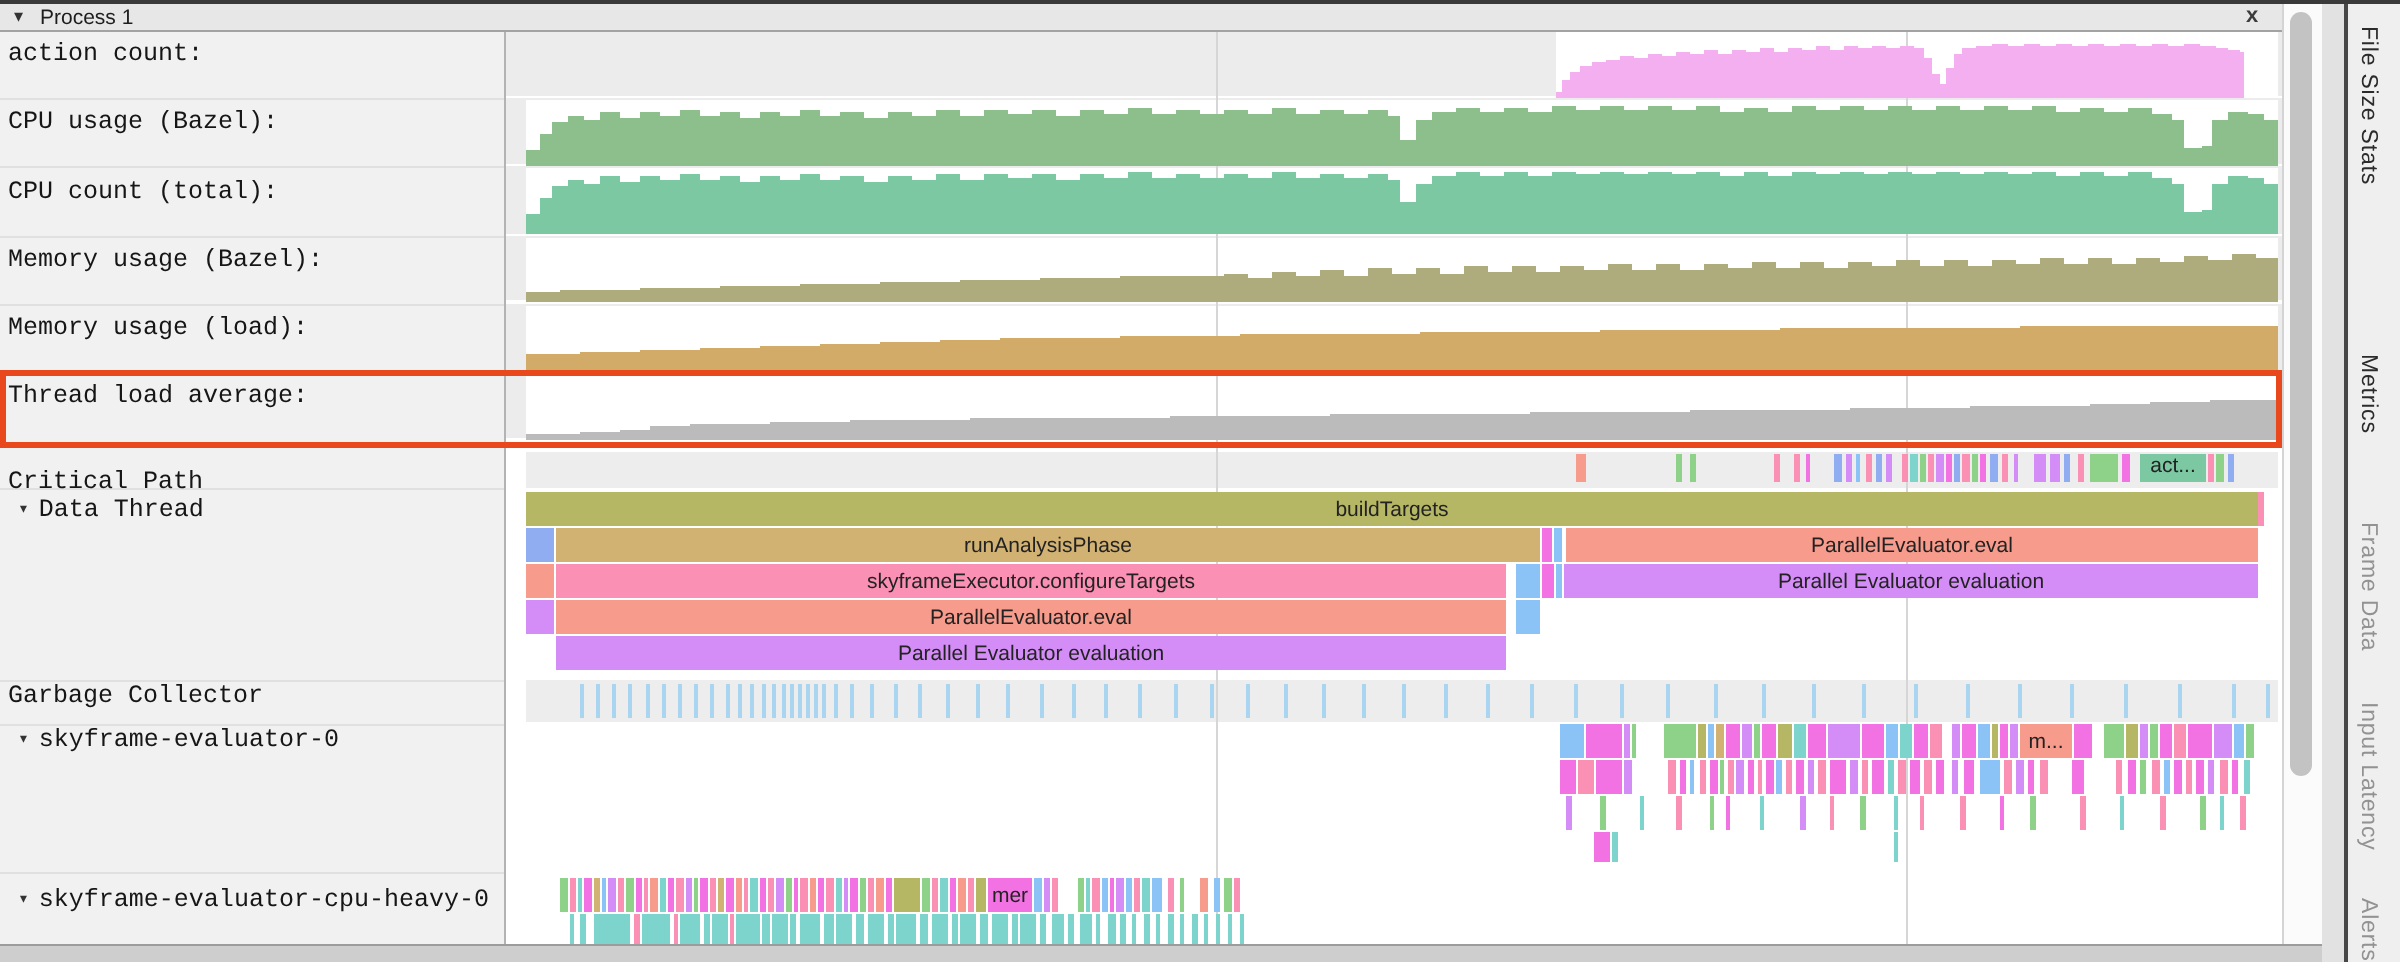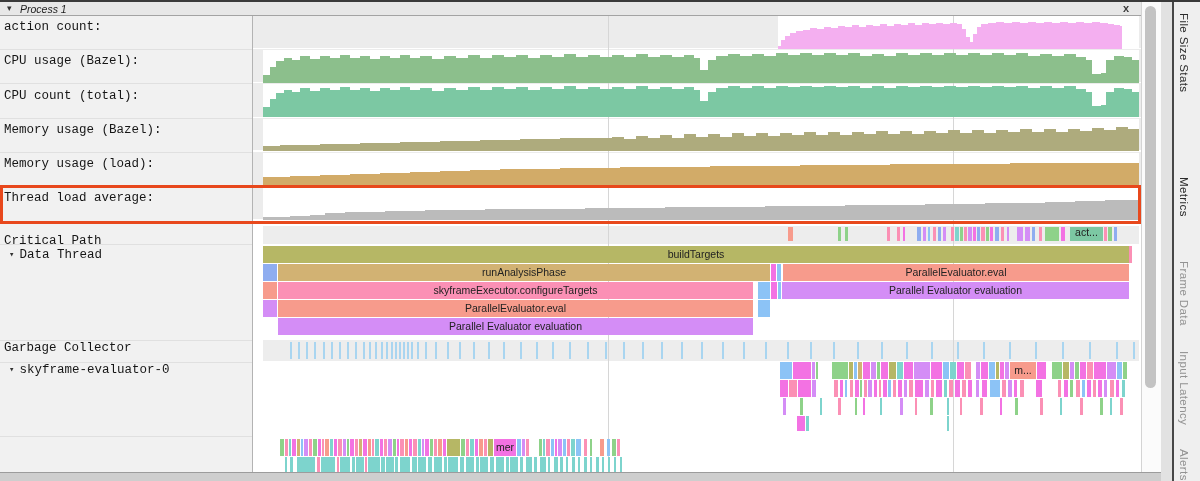--- a/index.html
+++ b/index.html
@@ -1,20 +1,20 @@
 <!DOCTYPE html>
 <html><head>
 <meta charset="utf-8">
 <style>
   html,body{margin:0;padding:0;background:#fff;}
   .app{position:relative;width:1200px;height:481px;background:#ffffff;font-family:"Liberation Sans",sans-serif;overflow:hidden;}
   .top-border{position:absolute;left:0;top:0;width:1200px;height:2px;background:#3a3a3a;z-index:40;}
   .proc-header{position:absolute;left:0;top:2px;width:1141px;height:13px;background:#e7e7e7;border-bottom:1px solid #a3a3a3;z-index:5;}
   .proc-arrow{position:absolute;left:7px;top:0;font-size:9px;color:#333;line-height:13px;}
-  .proc-title{position:absolute;left:20px;top:0;font-size:10.5px;color:#1d1d1d;line-height:14px;font-style:italic;}
+  .proc-title{position:absolute;left:20px;top:0;font-size:10.5px;color:#1d1d1d;line-height:14px;}
   .proc-close{position:absolute;left:1123px;top:0;font-size:11px;font-weight:bold;color:#3c3c3c;line-height:13px;cursor:pointer;}
   .label-col{position:absolute;left:0;top:16px;width:252px;height:456px;background:#f1f1f1;border-right:1px solid #b3b3b3;z-index:4;}
   .rowline{position:absolute;left:0;width:252px;height:1px;background:#e0e0e0;}
   .lbl{position:absolute;left:4px;font-size:12.5px;color:#161616;white-space:nowrap;z-index:6;font-family:Liberation Mono, monospace;}
   .lbl .arr{font-size:9px;color:#333;margin-right:5px;vertical-align:1px;}
   .lbl.indent{left:9px;}
   svg.tracks{position:absolute;left:0;top:0;z-index:3;}
   svg.tracks text{font-family:"Liberation Sans",sans-serif;font-size:10.5px;fill:#222;}
   .hl-box{position:absolute;left:0;top:185px;width:1135px;height:33px;border:3px solid #e8481c;z-index:20;pointer-events:none;}
   .vscroll{position:absolute;left:1141px;top:2px;width:19px;height:470px;background:#fbfbfb;border-left:1px solid #d4d4d4;border-right:1px solid #d4d4d4;z-index:6;}
@@ -54,20 +54,21 @@
   <div class="lbl" style="top:20px">action count:</div>
   <div class="lbl" style="top:54px">CPU usage (Bazel):</div>
   <div class="lbl" style="top:89px">CPU count (total):</div>
   <div class="lbl" style="top:123px">Memory usage (Bazel):</div>
   <div class="lbl" style="top:157px">Memory usage (load):</div>
   <div class="lbl" style="top:191px">Thread load average:</div>
   <div class="lbl" style="top:234px">Critical Path</div>
   <div class="lbl indent" style="top:248px"><span class="arr">▾</span><span>Data Thread</span></div>
   <div class="lbl" style="top:341px">Garbage Collector</div>
   <div class="lbl indent" style="top:363px"><span class="arr">▾</span><span>skyframe-evaluator-0</span></div>
+  <div class="lbl indent" style="top:443px"><span class="arr">▾</span><span>skyframe-evaluator-cpu-heavy-0</span></div>
 
   <svg class="tracks" id="tracksvg" width="1141" height="481">
       <rect x="253" y="15" width="888" height="33" fill="#ececec"></rect>
       <rect x="778" y="16" width="361" height="33" fill="#ffffff"></rect>
       <rect x="253" y="49" width="888" height="33" fill="#ececec"></rect>
       <rect x="263" y="50" width="876" height="33" fill="#ffffff"></rect>
       <rect x="253" y="83" width="888" height="34" fill="#ececec"></rect>
       <rect x="263" y="84" width="876" height="33" fill="#ffffff"></rect>
       <rect x="253" y="118" width="888" height="32" fill="#ececec"></rect>
       <rect x="263" y="119" width="876" height="32" fill="#ffffff"></rect>

